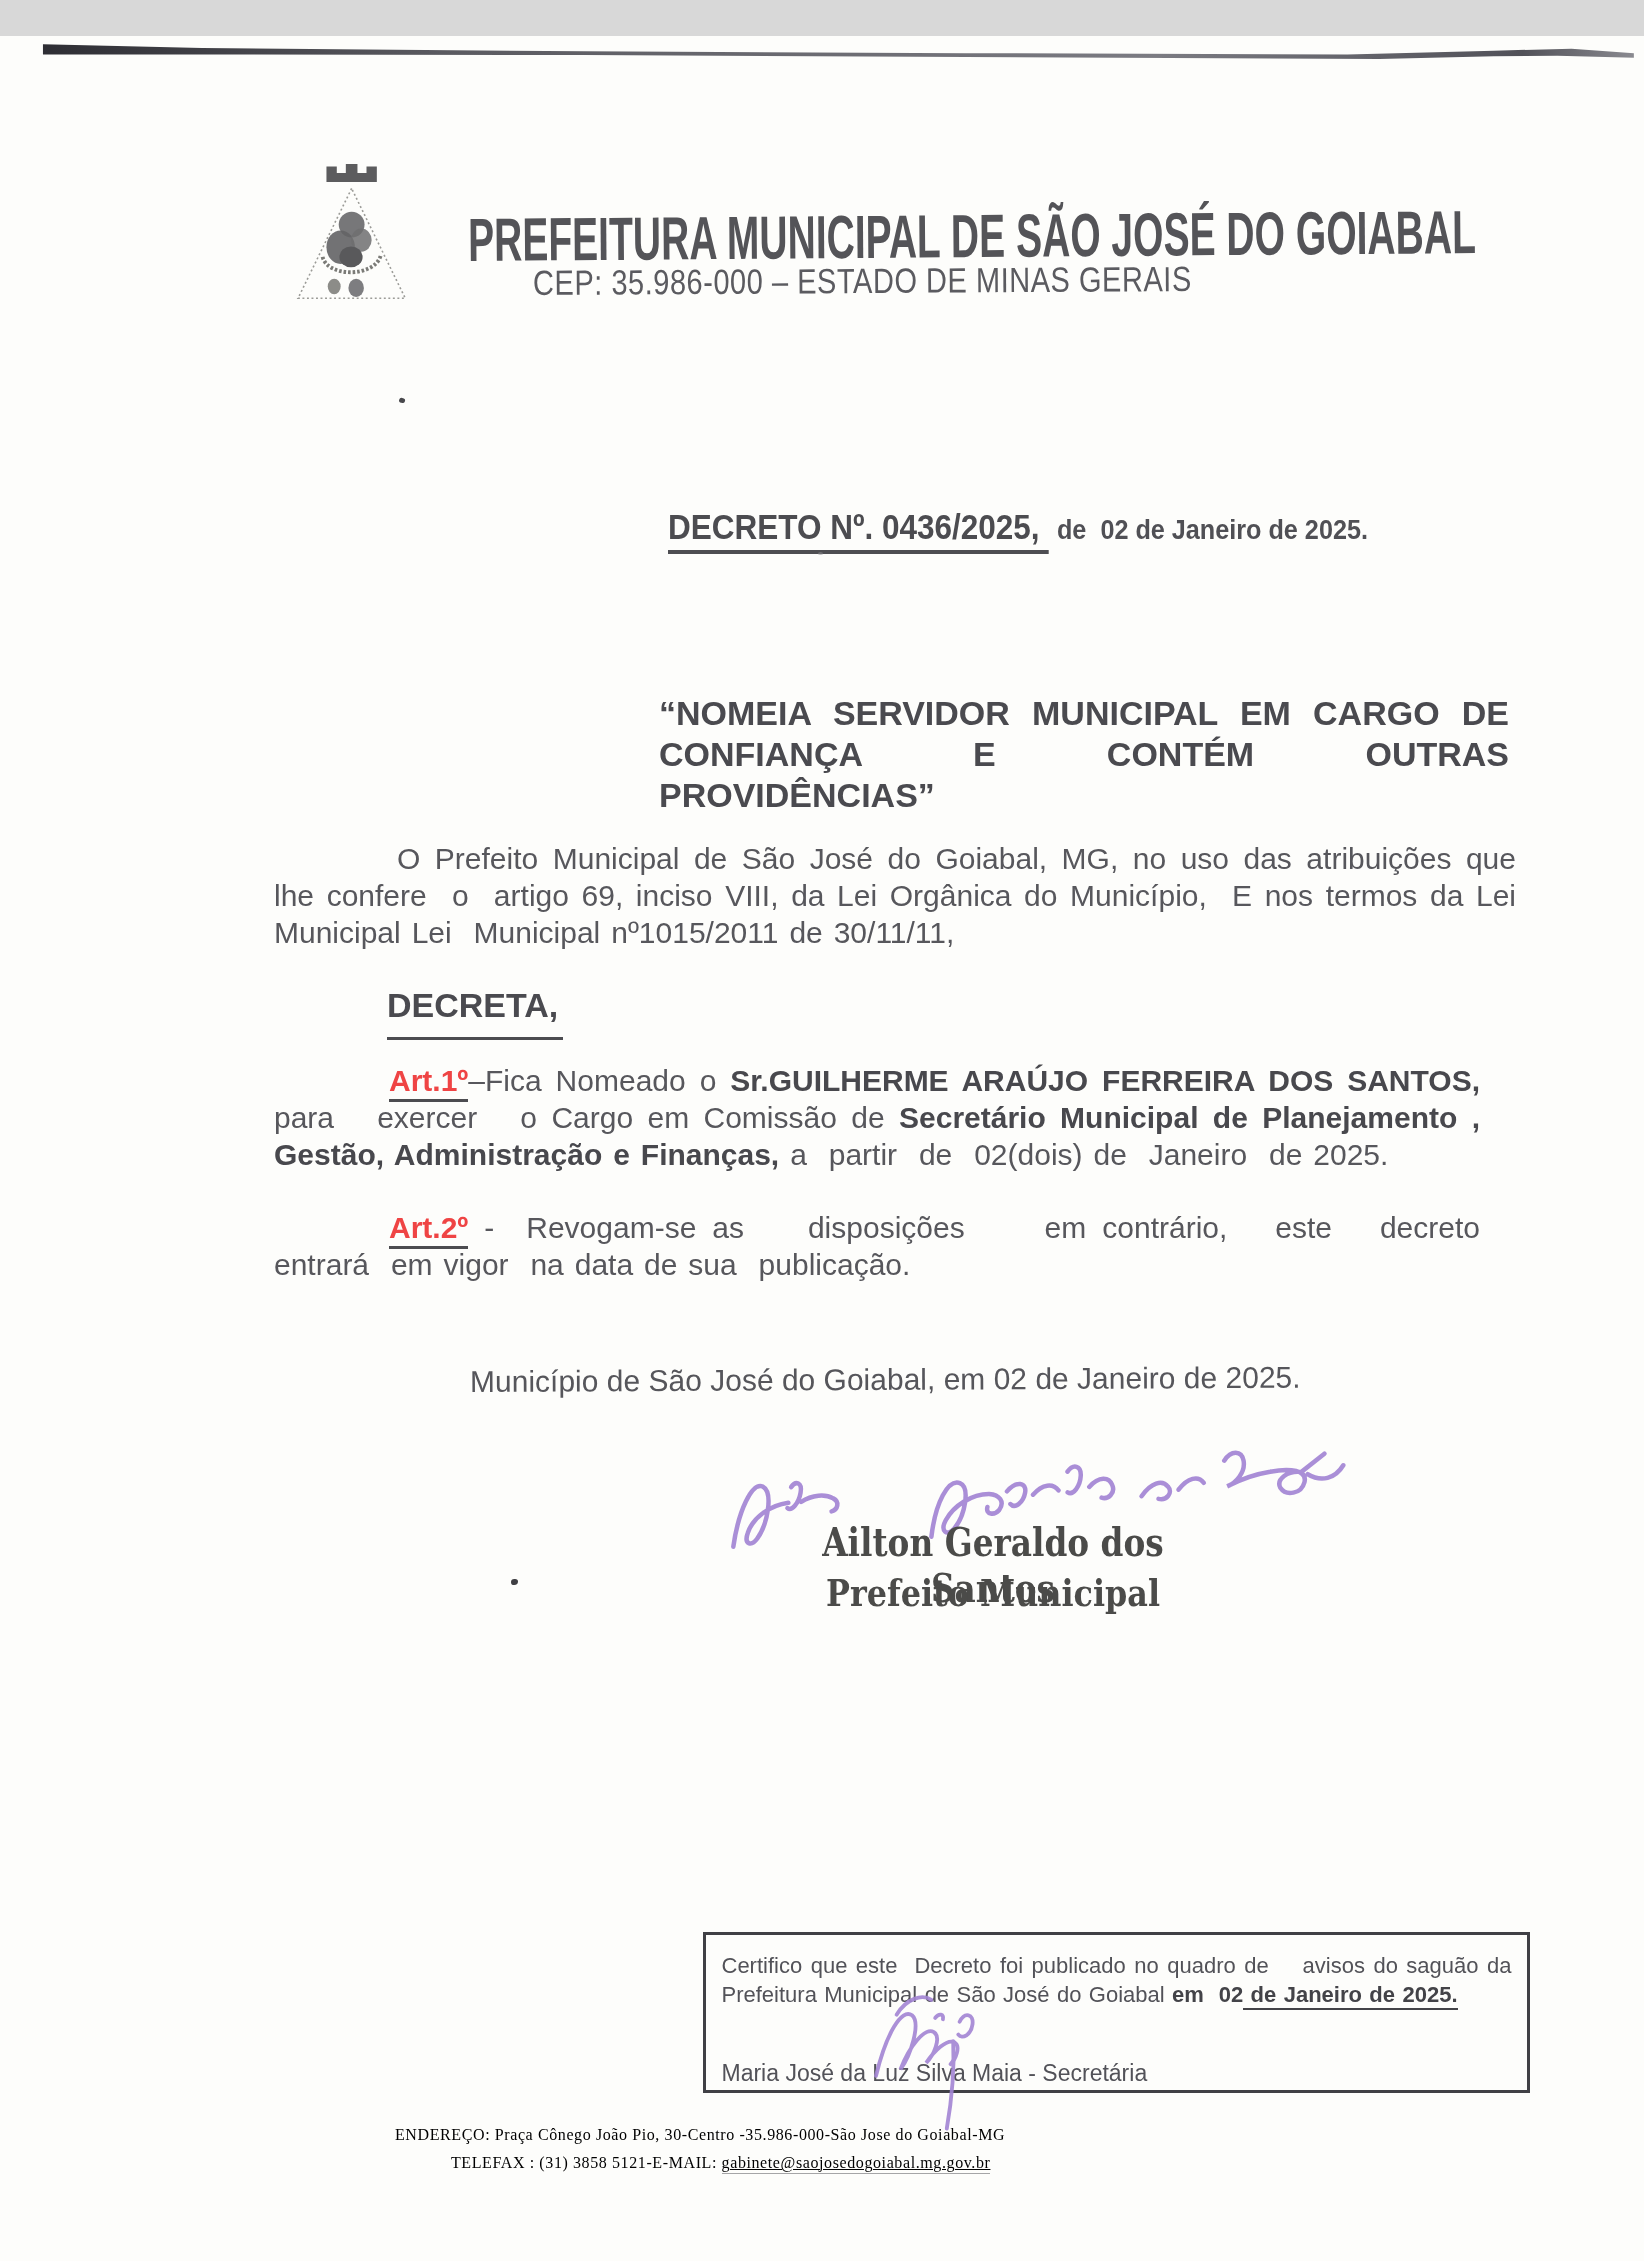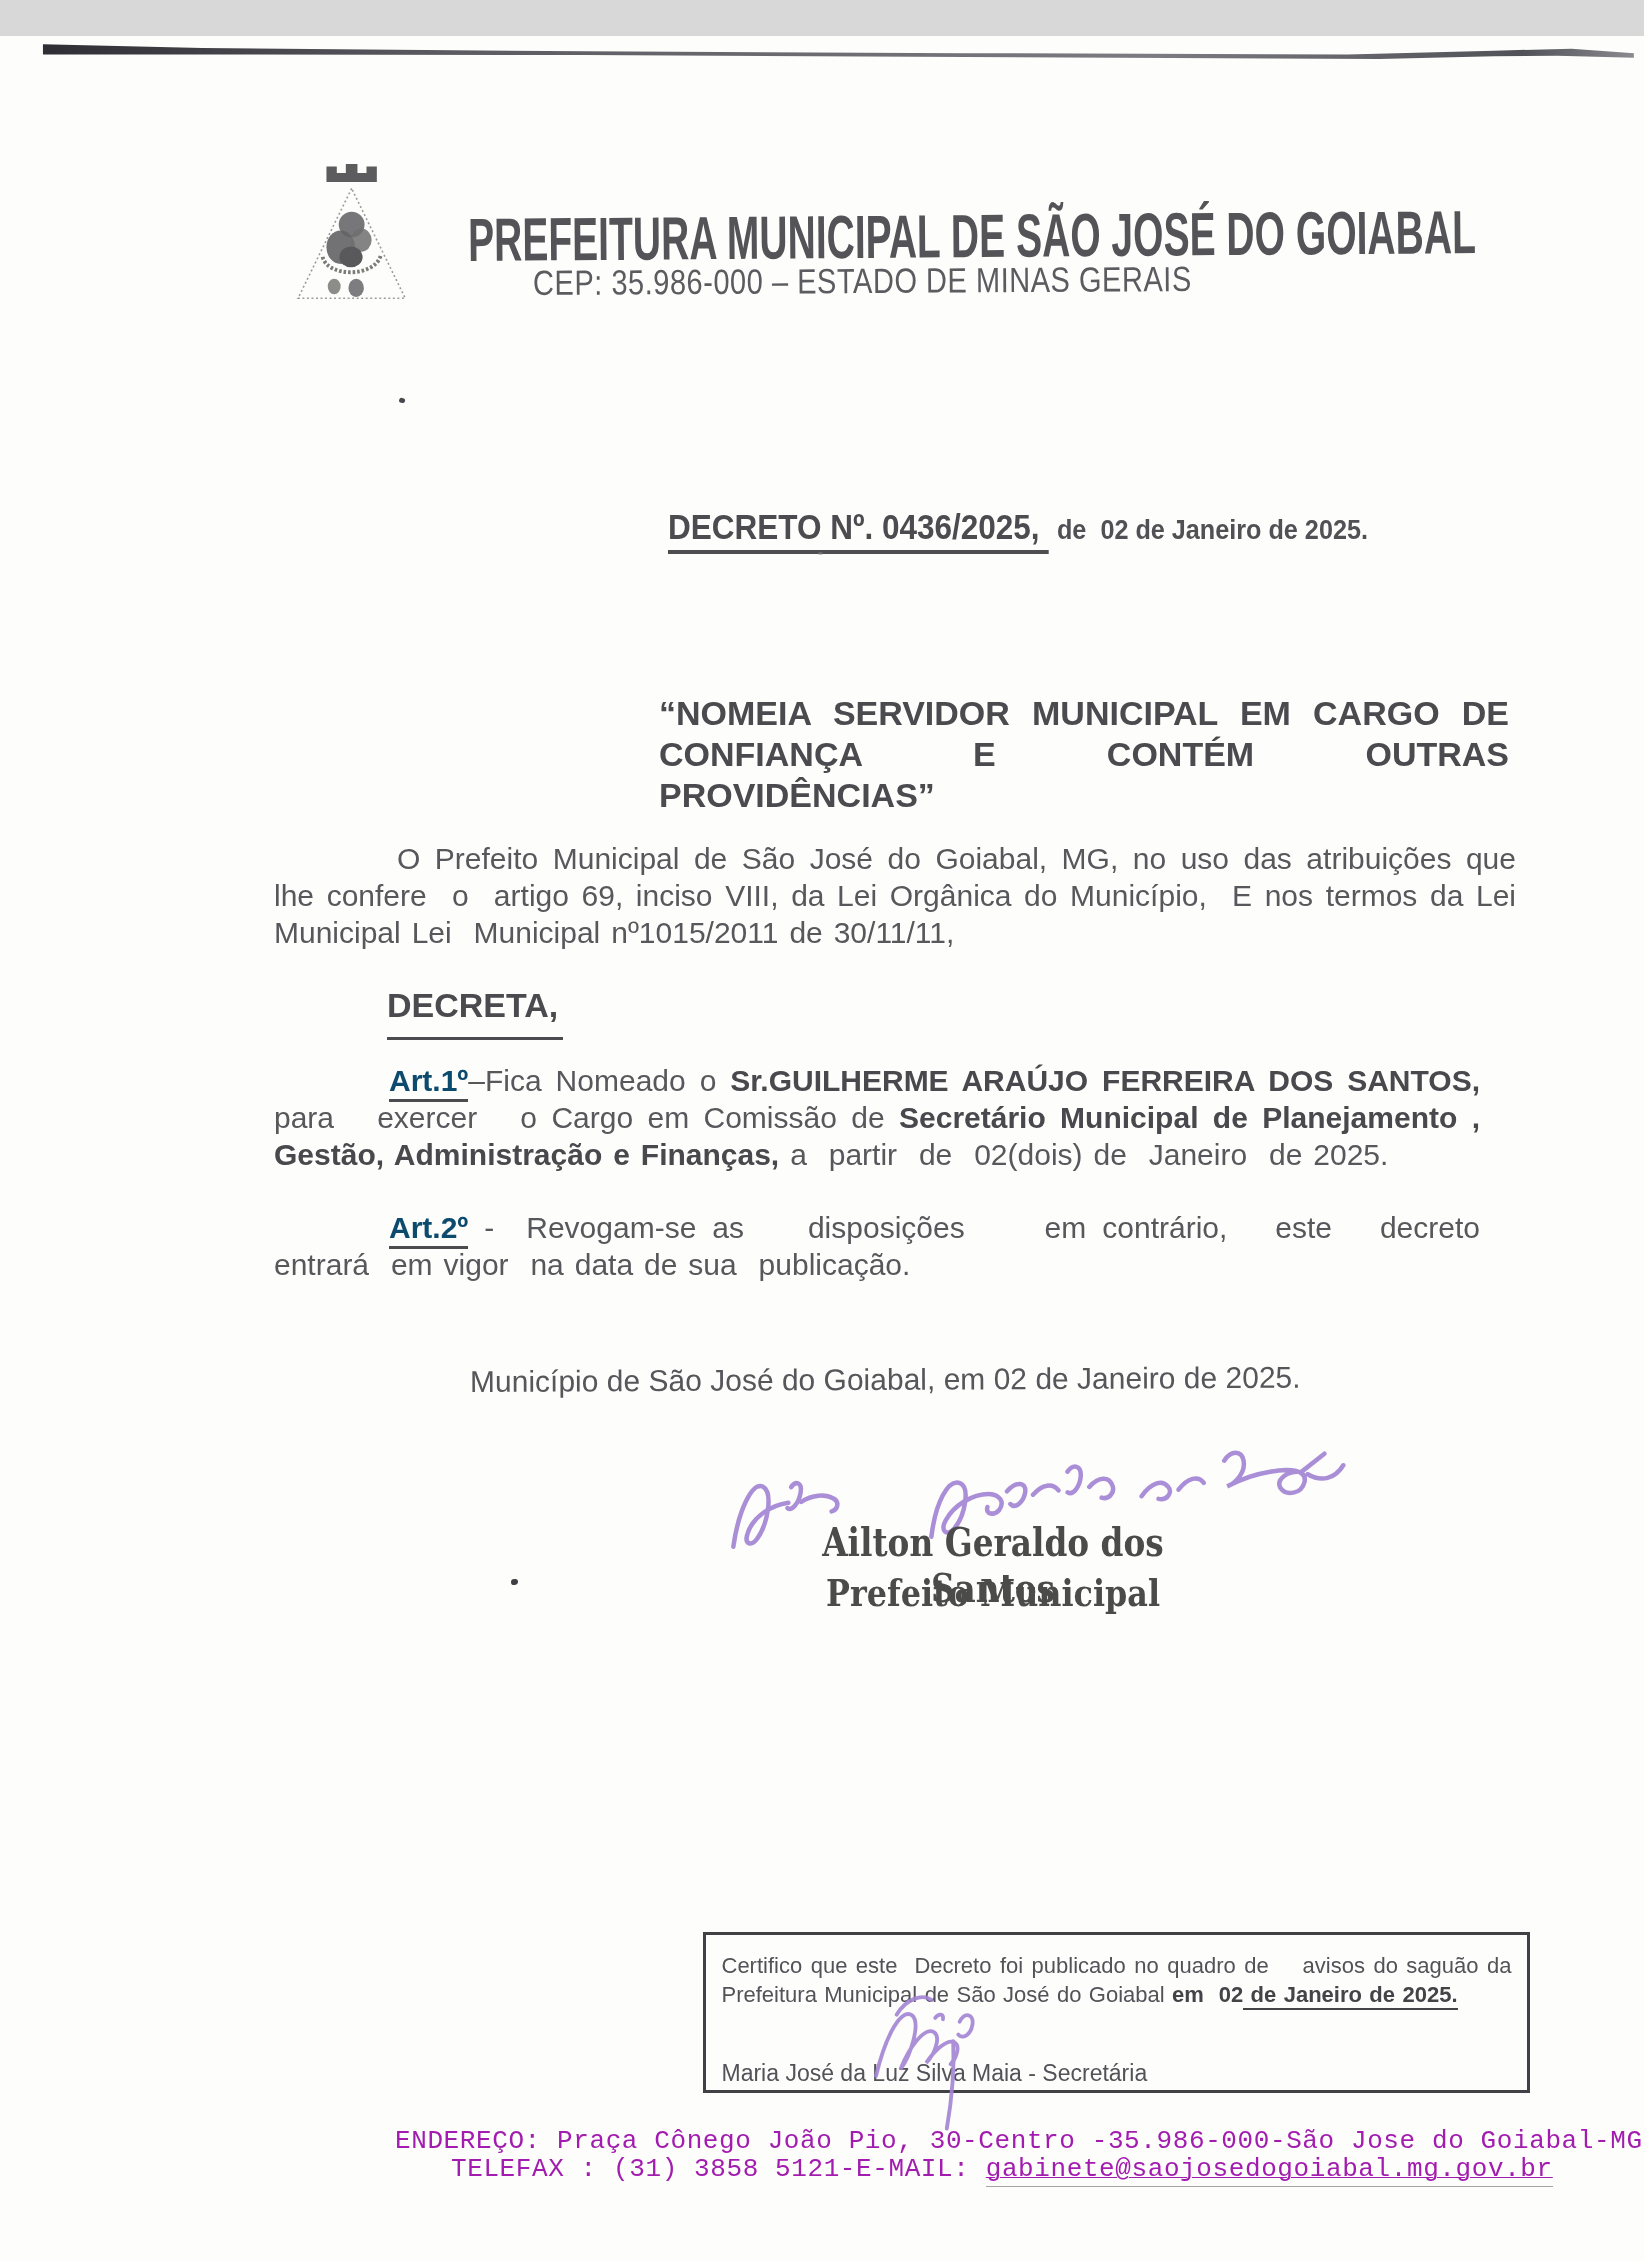--- a/index.html
+++ b/index.html
@@ -60,21 +60,21 @@
     text-align:justify;word-spacing:2.6px;color:#57575c;
   }
   .preamble{left:274px;top:804px;width:1242px;text-indent:123px;}
   .decreta{
     left:387px;top:950px;font-size:34px;font-weight:bold;color:#4a4a4f;
   }
   .decreta span{border-bottom:3.9px solid #4c4c50;padding-bottom:13px;padding-right:5.2px;}
   .article1{left:274px;top:1026px;width:1206px;text-indent:115px;line-height:37px;}
   .article2{left:274px;top:1173px;width:1206px;text-indent:115px;line-height:37px;}
   .art-label{
-    font-weight:bold;color:#0c4a6e;
+    font-weight:bold;color:#ef4444;
     border-bottom:3.2px solid #4c4c50;padding-bottom:1.9px;
   }
   .b{font-weight:bold;color:#48484d;}
 
   .place-date{
     left:470px;top:1329px;font-size:30px;color:#56565b;white-space:nowrap;
     transform:rotate(-0.3deg);transform-origin:0 50%;
   }
 
   
@@ -102,22 +102,22 @@
     border-bottom:2.6px solid #434348;padding-bottom:1.3px;
   }
   .cert-secretary{
     position:absolute;left:15.5px;bottom:2.6px;
     font-size:23px;color:#525258;white-space:nowrap;
   }
   .secretary-sig{left:858px;top:1943px;z-index:5;}
 
   
   .footer-line{
-    font-family:Liberation Mono, monospace;
-    font-size:26px;color:#a21caf;letter-spacing:0.6px;white-space:nowrap;
+    font-family:Liberation Serif, serif;
+    font-size:16px;color:#000000;letter-spacing:0.6px;white-space:nowrap;
   }
   .footer1{left:395px;top:2090px;}
   .footer2{left:451px;top:2118px;}
   .email{
     text-decoration:underline;
     text-decoration-thickness:1.3px;
     border-bottom:1.3px solid rgba(93,93,98,0.55);
     padding-bottom:1.9px;
   }
 

